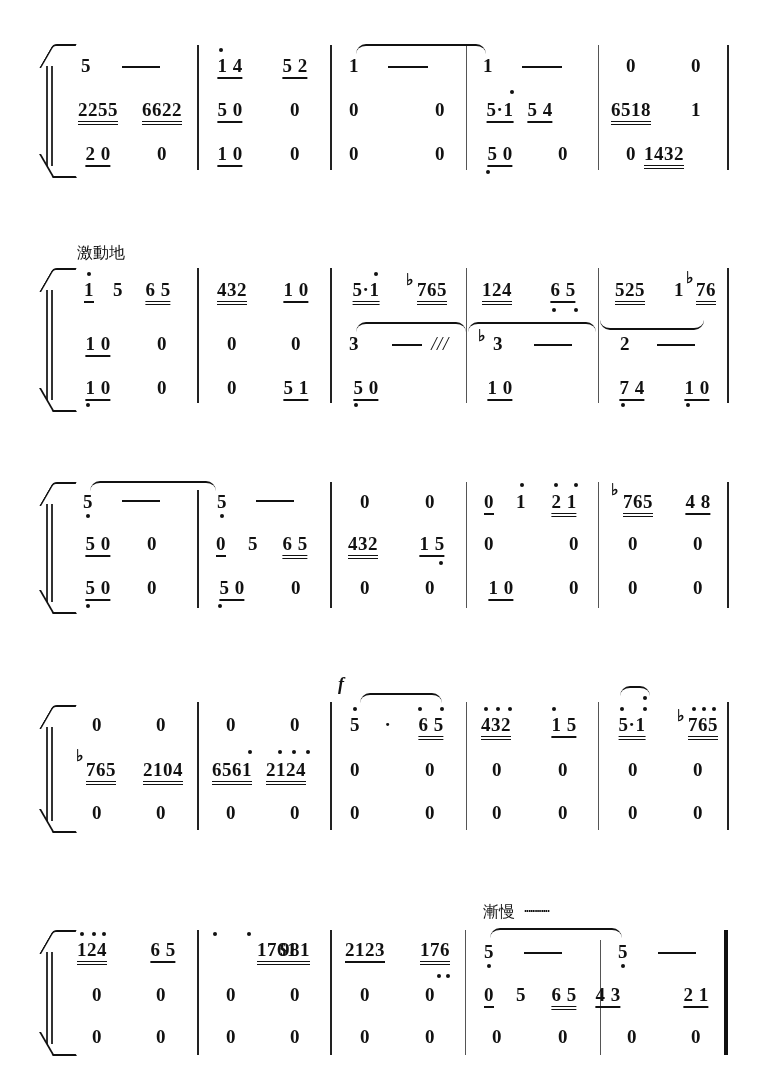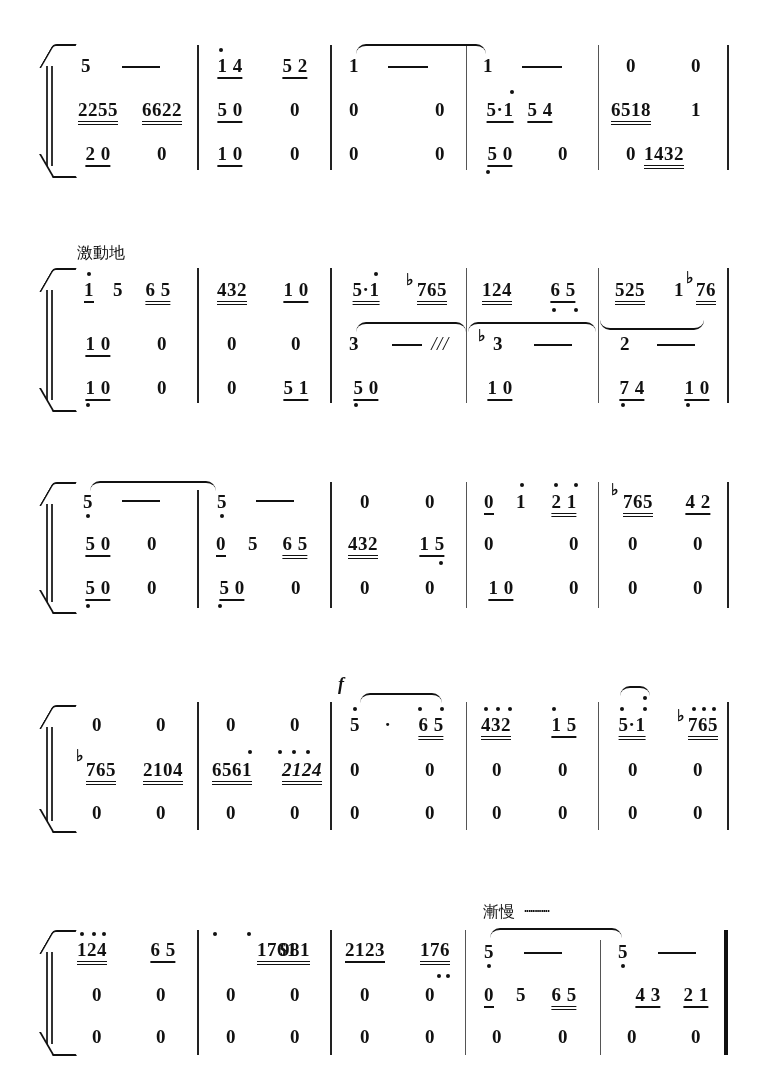--- a/index.html
+++ b/index.html
@@ -201,21 +201,21 @@
   <span class="note u2" style="left:564px;top:492px;">2 1</span>
   <div class="dotb" style="left:554px;top:483px;"></div>
   <div class="dotb" style="left:574px;top:483px;"></div>
   <span class="note" style="left:489px;top:534px;">0</span>
   <span class="note" style="left:574px;top:534px;">0</span>
   <span class="note u1" style="left:501px;top:578px;">1 0</span>
   <span class="note" style="left:574px;top:578px;">0</span>
 
   <span class="flat" style="left:611px;top:480px;">♭</span>
   <span class="note u2" style="left:638px;top:492px;">765</span>
-  <span class="note u1" style="left:698px;top:492px;">4 2</span>
+  <span class="note u1" style="left:698px;top:492px;">4 8</span>
   <span class="note" style="left:633px;top:534px;">0</span>
   <span class="note" style="left:698px;top:534px;">0</span>
   <span class="note" style="left:633px;top:578px;">0</span>
   <span class="note" style="left:698px;top:578px;">0</span>
 </div>
 
 <span class="dyn" style="left:338px;top:674px;">f</span>
 <div class="system" style="top:0;">
   <div class="brace" style="top:705px;height:128px;">
     <div class="top"></div>
@@ -234,21 +234,21 @@
   <span class="flat" style="left:76px;top:746px;">♭</span>
   <span class="note u2" style="left:101px;top:760px;">765</span>
   <span class="note u2" style="left:163px;top:760px;">2104</span>
   <span class="note" style="left:97px;top:803px;">0</span>
   <span class="note" style="left:161px;top:803px;">0</span>
 
   <span class="note" style="left:231px;top:715px;">0</span>
   <span class="note" style="left:295px;top:715px;">0</span>
   <span class="note u2" style="left:232px;top:760px;">6561</span>
   <div class="dotb" style="left:248px;top:750px;"></div>
-  <span class="note u2" style="left:302px;top:760px;font-style:italic;">2124</span>
+  <span class="note u2" style="left:286px;top:760px;">2124</span>
   <div class="dotb" style="left:278px;top:750px;"></div>
   <div class="dotb" style="left:292px;top:750px;"></div>
   <div class="dotb" style="left:306px;top:750px;"></div>
   <span class="note" style="left:231px;top:803px;">0</span>
   <span class="note" style="left:295px;top:803px;">0</span>
 
   <div class="slur" style="left:360px;top:693px;width:82px;"></div>
   <span class="note" style="left:355px;top:715px;">5</span>
   <div class="dotb" style="left:353px;top:707px;"></div>
   <span class="note" style="left:388px;top:715px;">·</span>
@@ -336,17 +336,17 @@
   <div class="dash" style="left:524px;top:952px;width:38px;"></div>
   <span class="note u1" style="left:489px;top:985px;">0</span>
   <span class="note" style="left:521px;top:985px;">5</span>
   <span class="note u2" style="left:564px;top:985px;">6 5</span>
   <span class="note" style="left:497px;top:1027px;">0</span>
   <span class="note" style="left:563px;top:1027px;">0</span>
 
   <span class="note" style="left:623px;top:942px;">5</span>
   <div class="dotb" style="left:621px;top:964px;"></div>
   <div class="dash" style="left:658px;top:952px;width:38px;"></div>
-  <span class="note u1" style="left:648px;top:985px;">4 3</span>
+  <span class="note u1" style="left:608px;top:985px;">4 3</span>
   <span class="note u1" style="left:696px;top:985px;">2 1</span>
   <span class="note" style="left:632px;top:1027px;">0</span>
   <span class="note" style="left:696px;top:1027px;">0</span>
 </div>
 
 </body></html>

